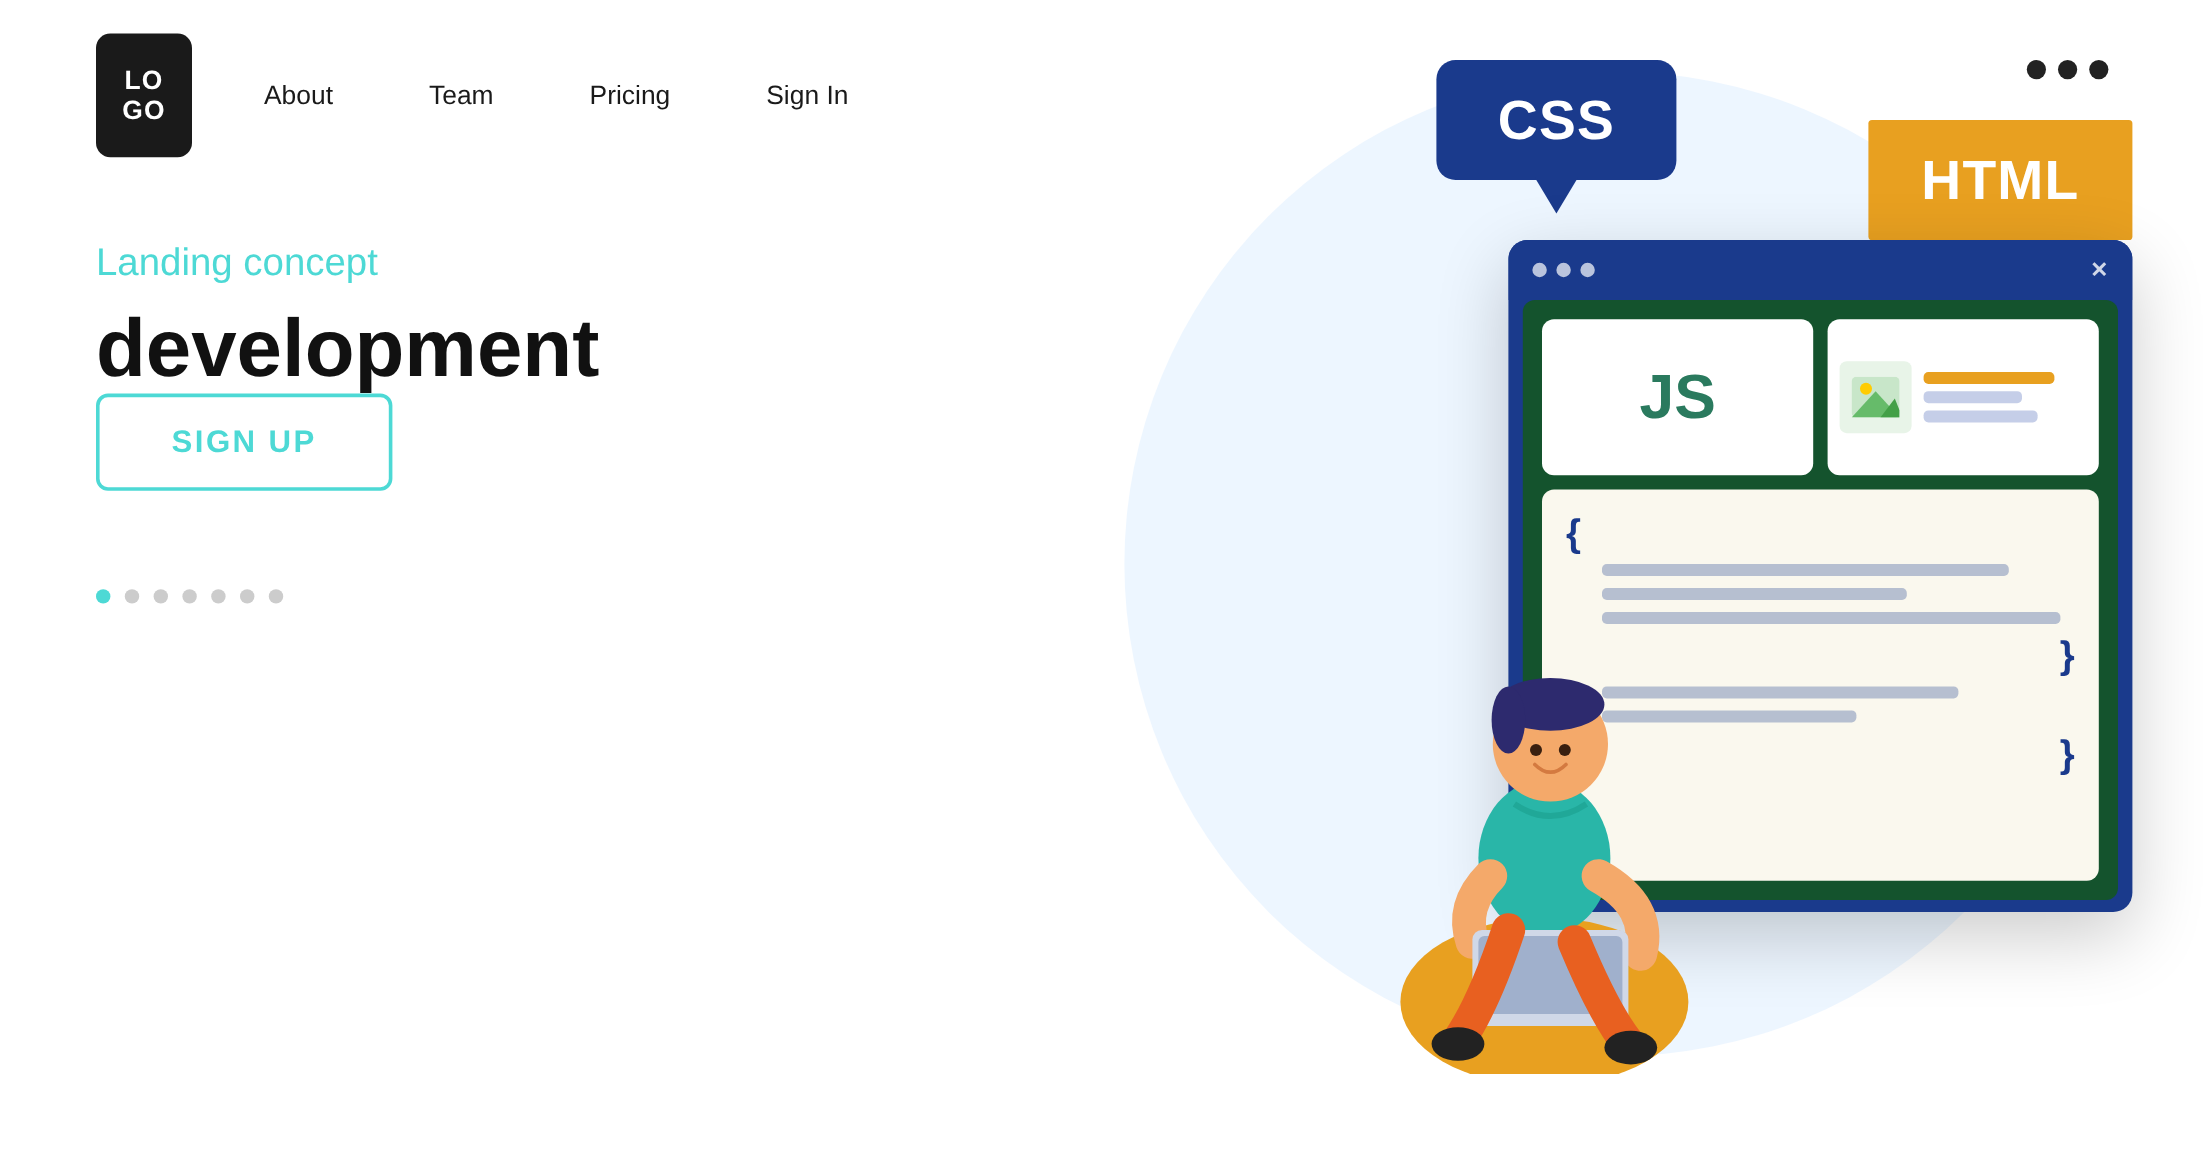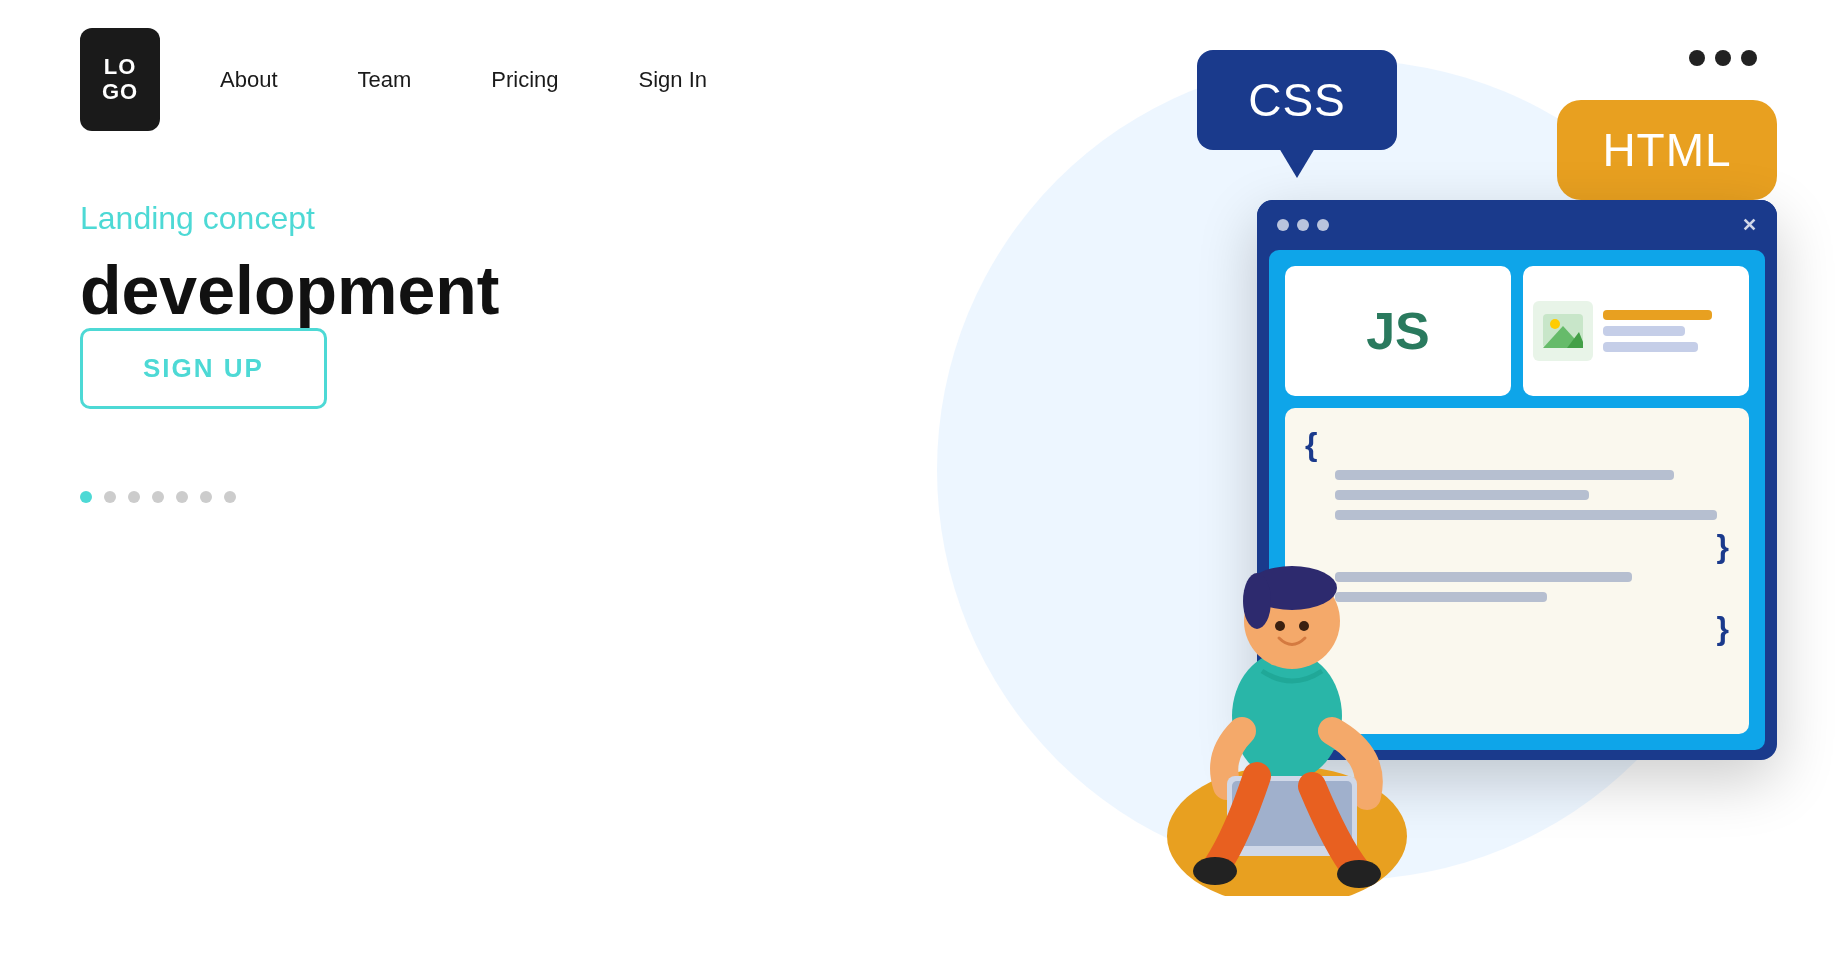--- a/index.html
+++ b/index.html
@@ -174,21 +174,21 @@
       height: 12px;
       border-radius: 50%;
       background: rgba(255,255,255,0.7);
     }
     .browser-close {
       color: rgba(255,255,255,0.8);
       font-size: 18px;
       font-weight: bold;
     }
     .browser-content {
-      background: #0ea5e9;
+      background: #14532d;
       margin: 0 12px 12px 12px;
       border-radius: 10px;
       height: calc(100% - 60px);
       padding: 16px;
       display: grid;
       grid-template-columns: 1fr 1fr;
       grid-template-rows: auto 1fr;
       gap: 12px;
     }
 
@@ -281,21 +281,21 @@
       gap: 8px;
     }
 
     
     .bubble {
       position: absolute;
       border-radius: 14px;
       display: flex;
       align-items: center;
       justify-content: center;
-      font-weight: 400;
+      font-weight: 700;
       color: #ffffff;
       letter-spacing: 1px;
     }
     .bubble::after {
       content: '';
       position: absolute;
       width: 0;
       height: 0;
     }
 
@@ -319,21 +319,21 @@
     }
 
     
     .bubble-html {
       background: #e8a020;
       width: 220px;
       height: 100px;
       font-size: 46px;
       top: 100px;
       right: 60px;
-      border-radius: 24px;
+      border-radius: 3px;
     }
     .bubble-html::after {
       bottom: -28px;
       left: 30px;
       border-left: 18px solid transparent;
       border-right: 18px solid transparent;
       border-top: 30px solid #e8a020;
     }
 
     

